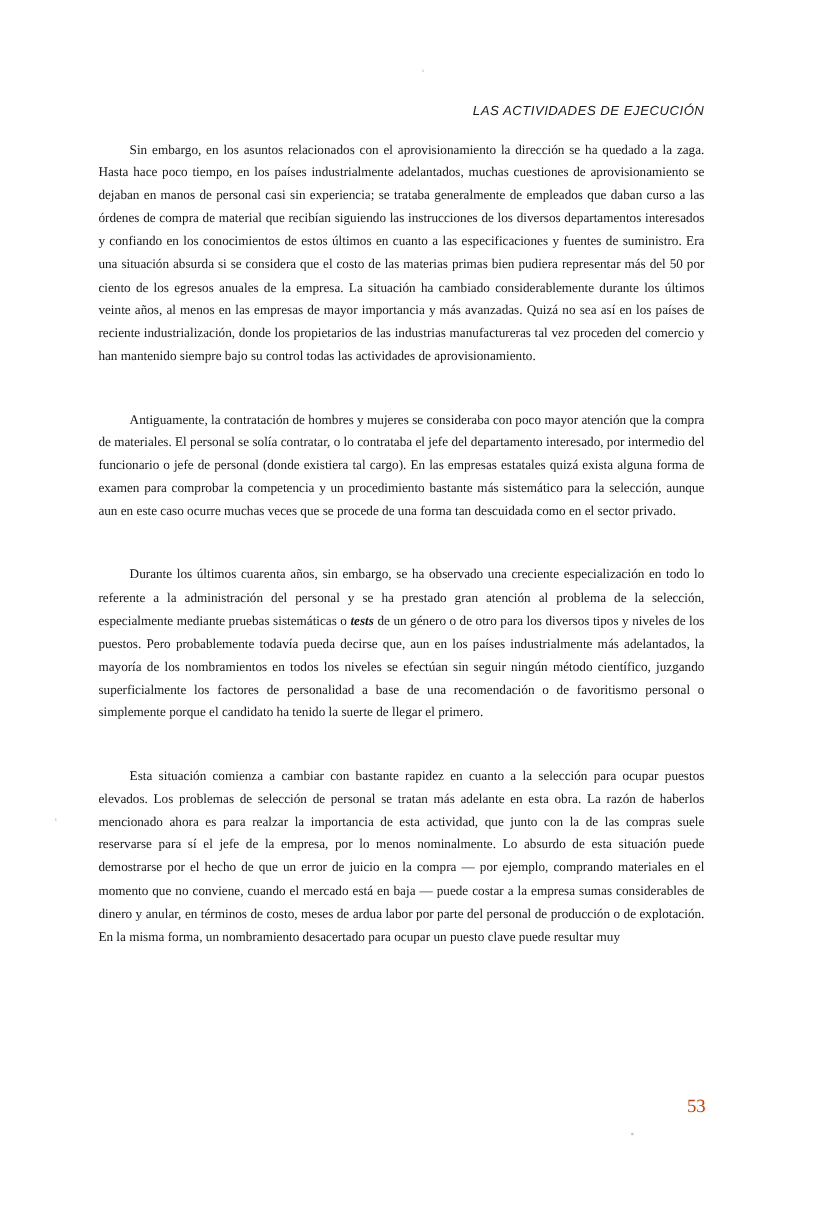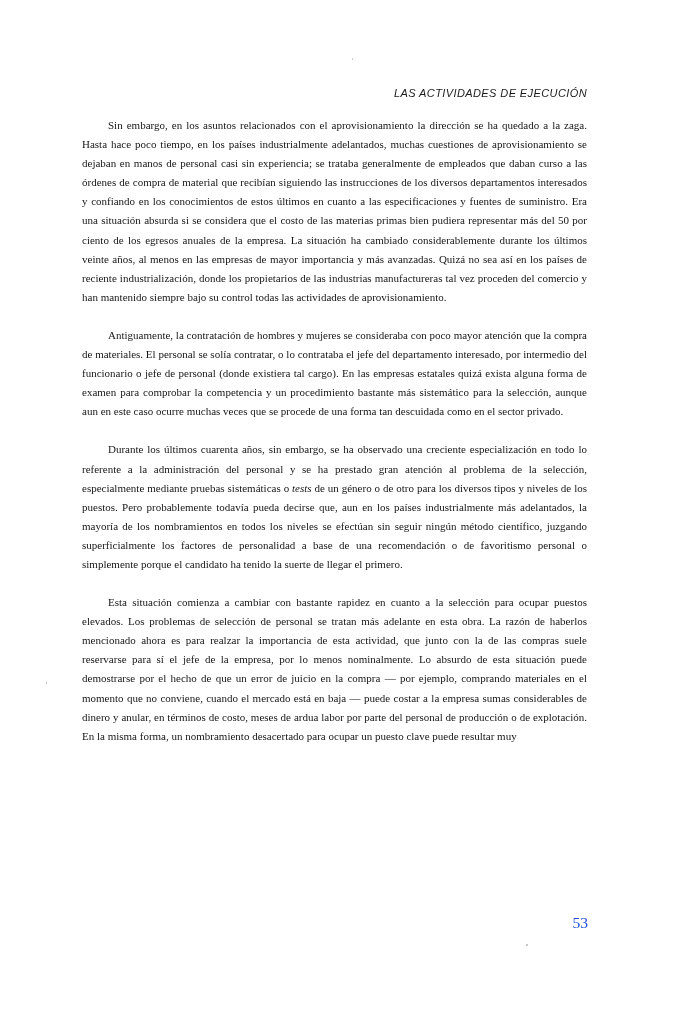--- a/index.html
+++ b/index.html
@@ -38,31 +38,32 @@
     }
     .para {
       margin: 0;
       font-size: 11px;
       line-height: 19.1px;
       text-align: justify;
       text-indent: 26px;
       hyphens: manual;
     }
     .para + .para {
-      margin-top: 19px;
+      margin-top: 34px;
     }
     .para em {
       font-style: italic;
+      font-weight: bold;
     }
     .page-number {
       position: absolute;
       top: 914px;
       right: 98px;
       font-size: 15.6px;
-      color: #1d4ed8;
+      color: #c2410c;
     }
     .speck {
       position: absolute;
       background: #c8c8c8;
       width: 2px; height: 2px;
     }
   </style>
 </head>
 <body>
 

